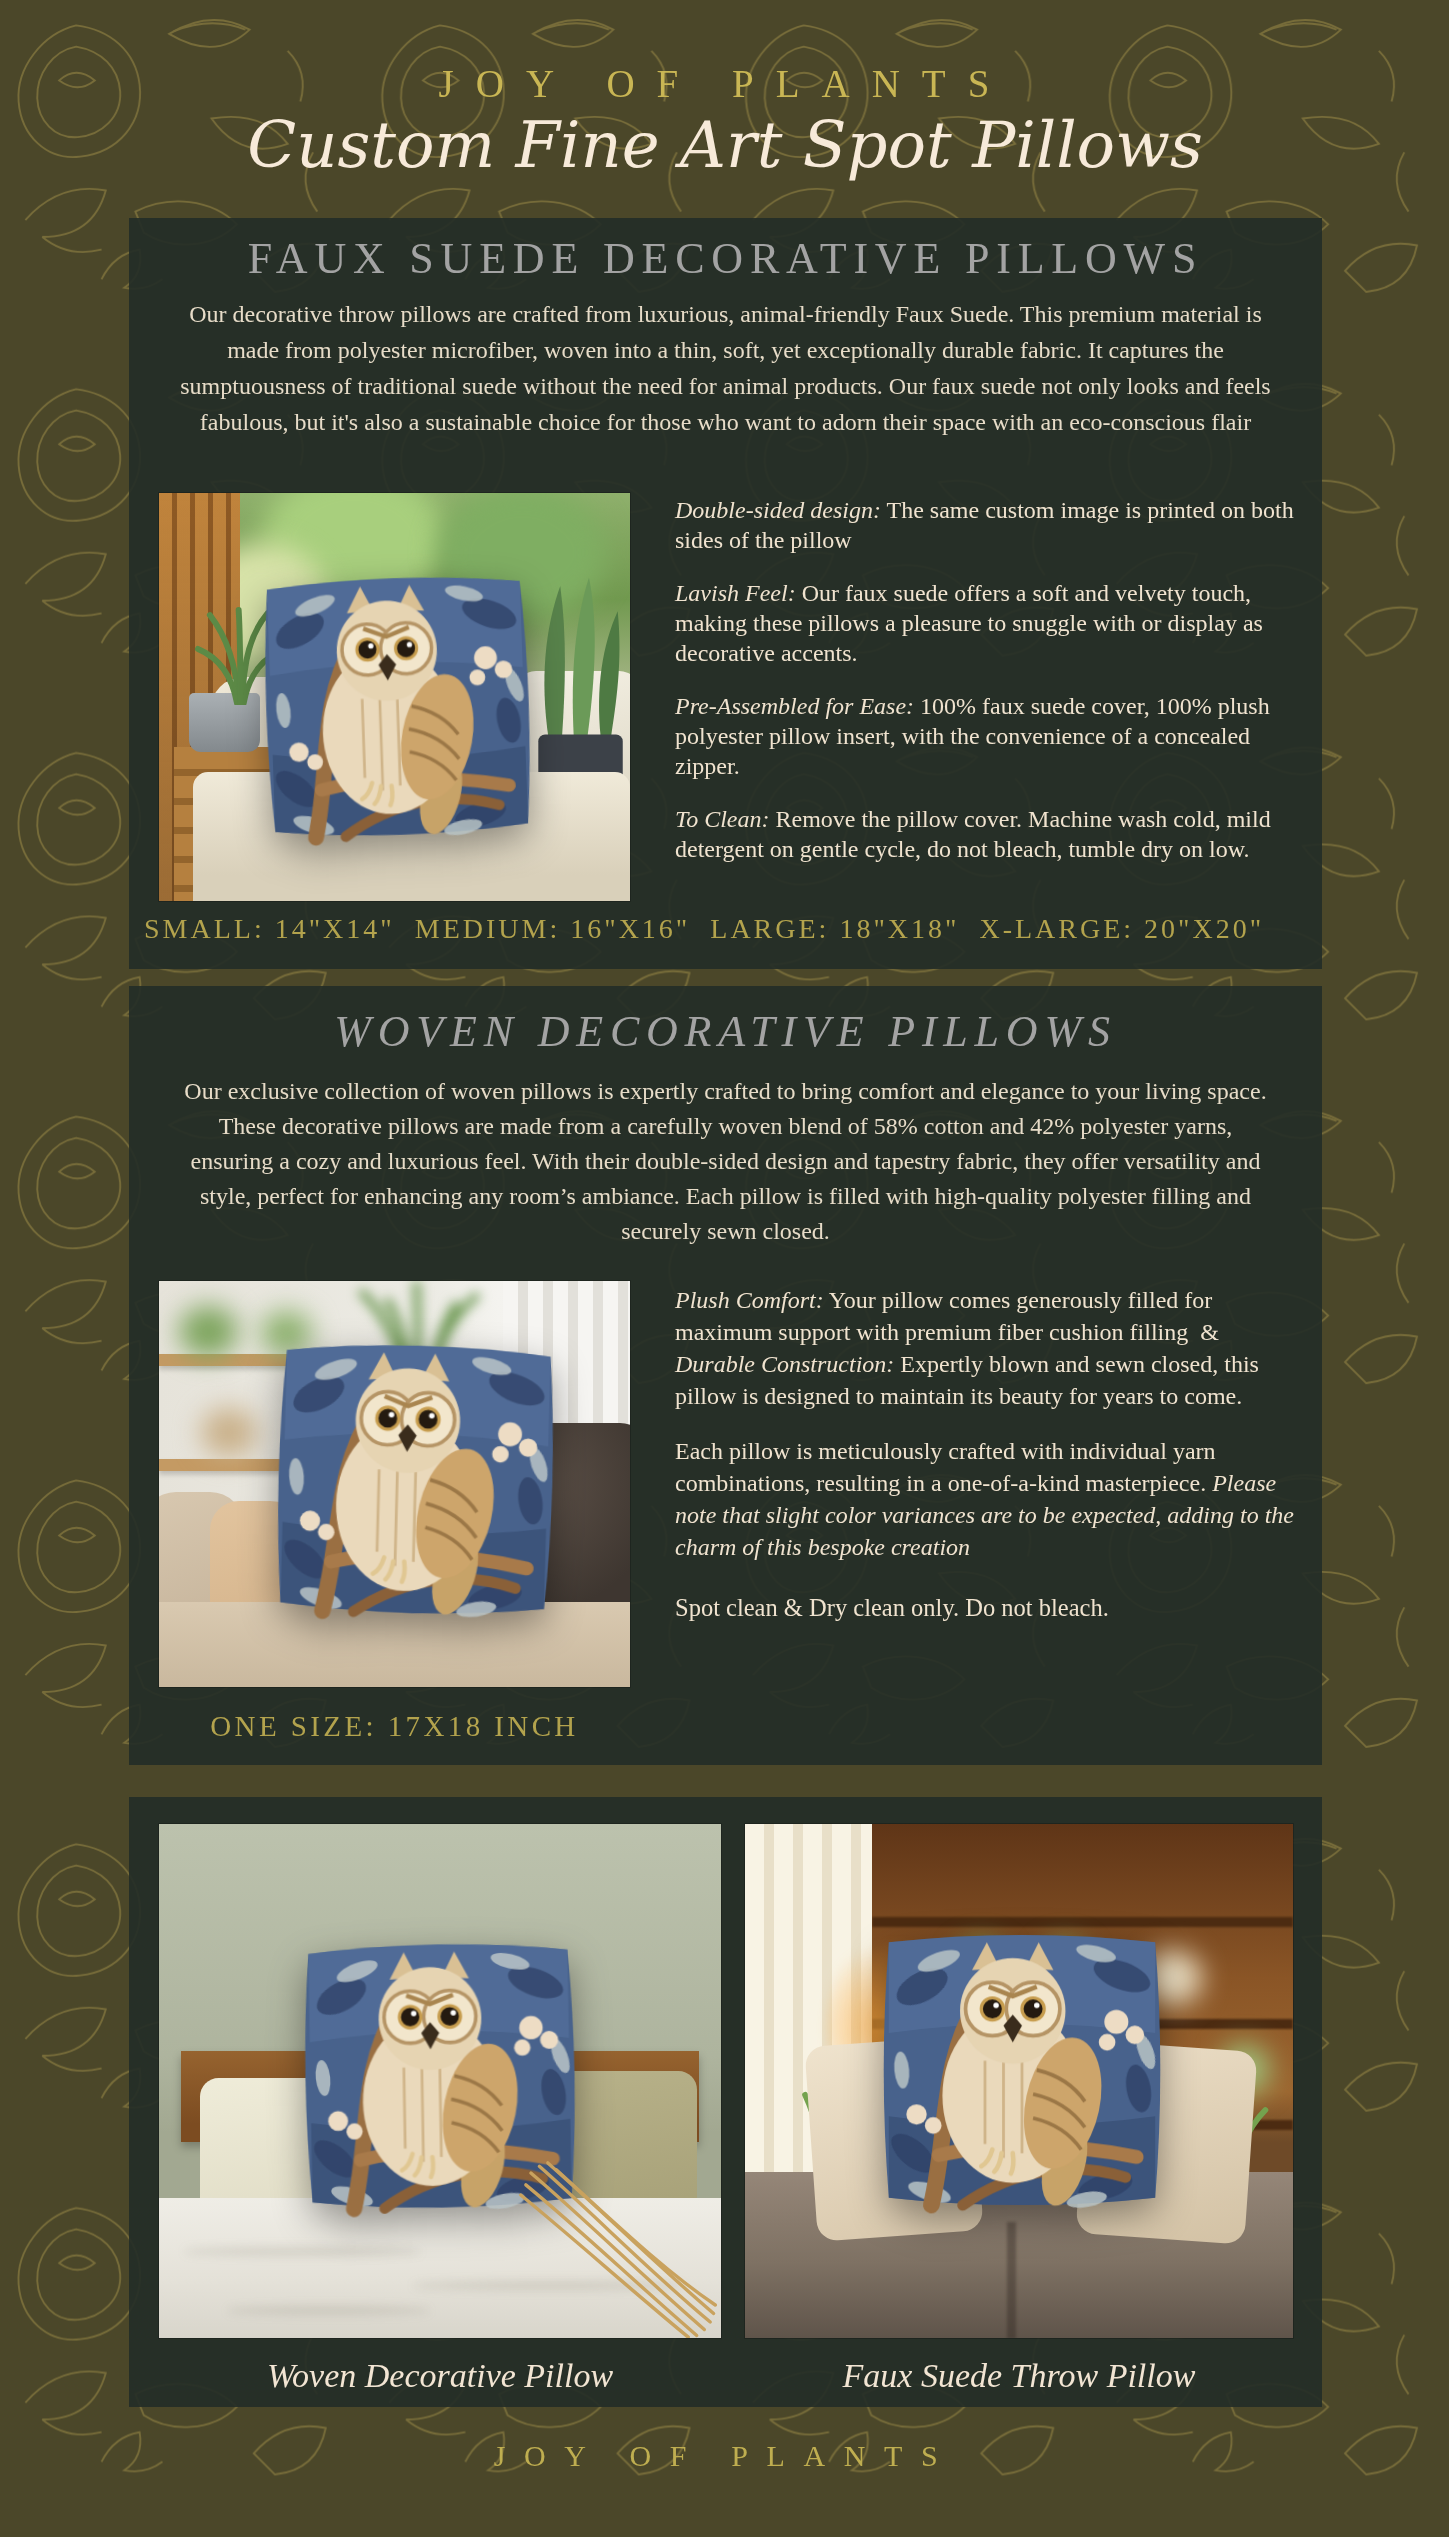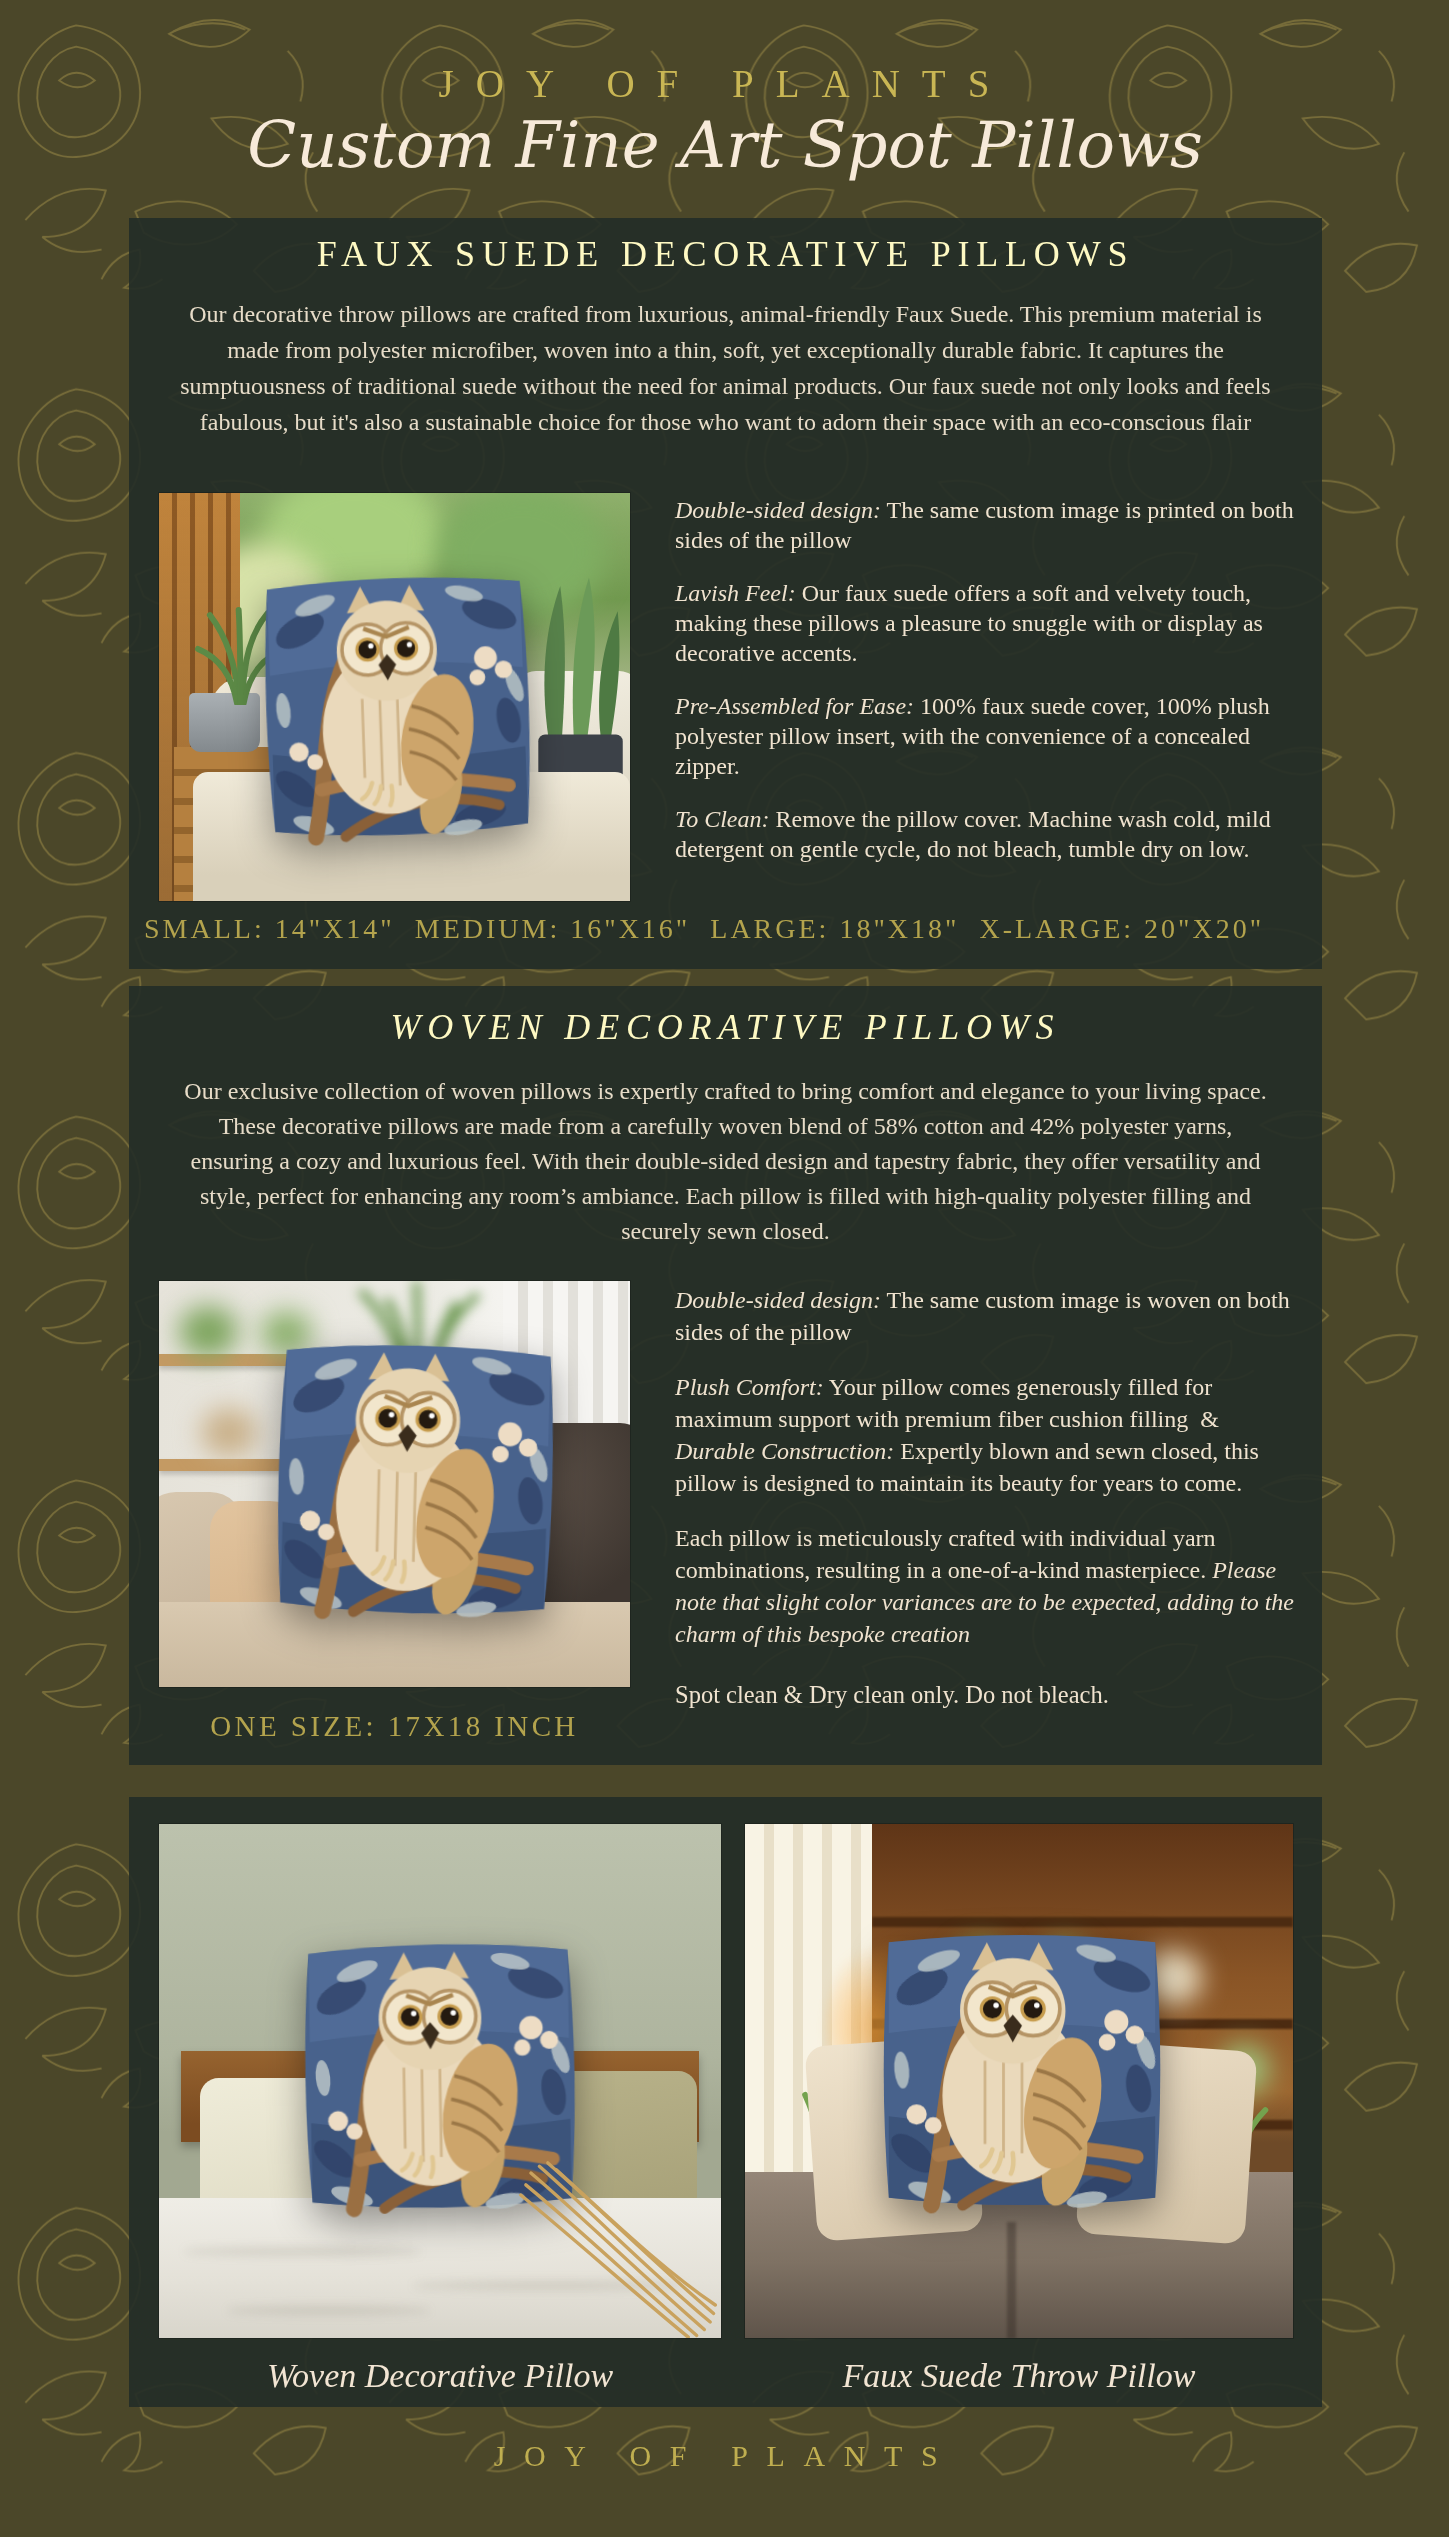--- a/index.html
+++ b/index.html
@@ -15,21 +15,21 @@
   #panel2{top:986px;height:779px;}
   #panel3{top:1797px;height:610px;}
   
   .brand{left:0;width:100%;text-align:center;color:#c9b654;
          font-size:39px;letter-spacing:22px;font-weight:400;}
   #brandTop{top:61px;}
   #brandBottom{top:2439px;font-size:30px;letter-spacing:18.6px;color:#bfae50;}
   #tagline{top:108px;left:0;width:100%;text-align:center;color:#f7ead9;
            font-style:italic;font-size:64px;font-family:"DejaVu Serif",serif;}
   
-  .stitle{left:0;width:100%;text-align:center;color:#fef9c3;font-size:36px;
+  .stitle{left:0;width:100%;text-align:center;color:#a3a3a3;font-size:44px;
           letter-spacing:6.8px;font-weight:400;}
   .intro{left:50%;transform:translateX(-50%);width:1100px;text-align:center;
          color:#e7dcc8;font-size:24px;line-height:36px;}
   .features{width:626px;font-size:24px;line-height:30px;color:#f0e3cf;}
   .features p{margin:0 0 23px 0;white-space:pre-wrap;}
   .features em{font-style:italic;}
   .sizes{color:#b3a34d;font-size:28px;letter-spacing:3px;white-space:pre-wrap;
          font-weight:400;}
   .sizenote{color:#b3a34d;font-size:29px;letter-spacing:3.4px;text-align:center;}
   .care{color:#f0e3cf;font-size:24.5px;}
@@ -267,21 +267,20 @@
     <div class="abs leather"></div>
     <div class="abs arm"></div>
     <div class="abs throw"></div>
     <div class="abs seat"></div>
     <svg class="owl" style="left:110px;top:52px;transform:rotate(1.5deg);" width="293" height="293" viewBox="0 0 320 320">
       <use href="#owlp"></use>
     </svg>
   </div>
 
   <div class="abs features" style="left:546px;top:298px;line-height:32px;">
-    <p><em>Double-sided design:</em> The same custom image is woven on both sides of the pillow</p>
     <p><em>Plush Comfort:</em> Your pillow comes generously filled for maximum support with premium fiber cushion filling  &amp; <em>Durable Construction:</em> Expertly blown and sewn closed, this pillow is designed to maintain its beauty for years to come.</p>
     <p style="margin-bottom:29px;">Each pillow is meticulously crafted with individual yarn combinations, resulting in a one-of-a-kind masterpiece. <em>Please note that slight color variances are to be expected, adding to the charm of this bespoke creation</em></p>
     <p class="care">Spot clean &amp; Dry clean only. Do not bleach.</p>
   </div>
 
   <div class="abs sizenote" style="left:30px;top:724px;width:471px;">ONE SIZE: 17X18 INCH</div>
 </div>
 
 <div class="panel" id="panel3">
 

